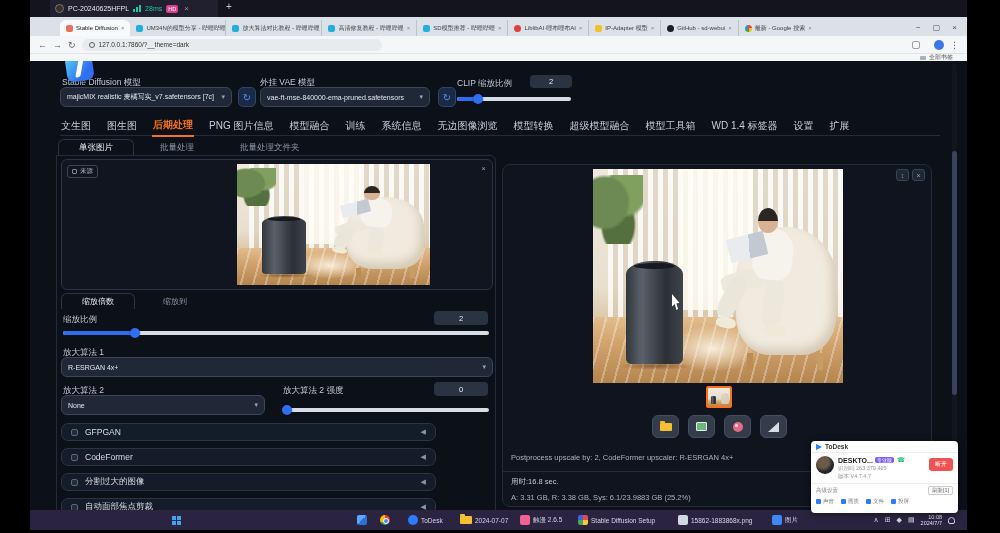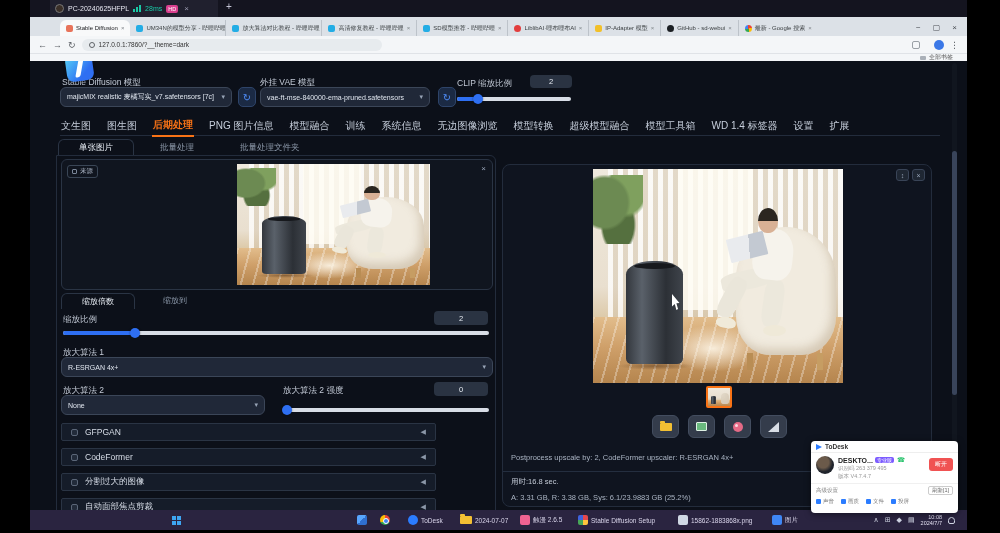--- a/index.html
+++ b/index.html
@@ -51,21 +51,21 @@
 .mtab{font-size:10px;color:#c6cedb;padding:3px 1px;white-space:nowrap}
 .mtab.active{color:#f97316;font-weight:bold;border-bottom:2px solid #f97316}
 .stabs{position:absolute;left:28px;top:79px;display:flex;gap:6px;align-items:flex-end;height:16px}
 .stab{font-size:8.5px;color:#8b97a8;padding:2px 20px}
 .stab.active{color:#eaeff6;border:1px solid #2a3444;border-bottom:none;border-radius:6px 6px 0 0;background:#0c1019}
 .leftwrap{position:absolute;left:26px;top:94px;width:440px;height:368px;border:1px solid #232c3c;border-radius:0 6px 6px 6px}
 .srcbox{position:absolute;left:4px;top:3px;width:432px;height:131px;border:1px solid #2a3444;border-radius:6px;background:#10151f}
 .srcbadge{position:absolute;left:5px;top:5px;border:1px solid #3a4656;border-radius:3px;color:#aab4c4;font-size:6.5px;padding:1px 4px;display:flex;gap:3px;align-items:center}
 .srcbadge i{width:5px;height:5px;border:1px solid #7a8698;border-radius:1px}
 .xsmall{position:absolute;right:6px;top:4px;color:#9aa7ba;font-size:8px}
-.acc{background:#151c29;border:1px solid #2a3444;border-radius:2px;display:flex;align-items:center;gap:7px;padding:0 9px;position:absolute;width:375px;height:18px}
+.acc{background:#151c29;border:1px solid #2a3444;border-radius:7px;display:flex;align-items:center;gap:7px;padding:0 9px;position:absolute;width:375px;height:18px}
 .chk{width:7px;height:7px;border:1px solid #5b6678;background:#222b3a;border-radius:2px;flex:0 0 auto}
 .acc-label{font-size:8.5px;color:#d7dde7;flex:1}
 .acc-arrow{color:#8b97a8;font-size:7px}
 .genbtn{position:absolute;left:472px;top:77px;width:430px;height:21px;border-radius:8px;background:linear-gradient(180deg,#ff8f33,#f26207);display:flex;align-items:center;justify-content:center;font-size:10px;font-weight:bold;color:#7e2a07}
 .rpanel{position:absolute;left:472px;top:103px;width:430px;height:343px;background:#0f141f;border:1px solid #232c3c;border-radius:8px}
 .gbtn{position:absolute;width:13px;height:12px;background:#1f2733;border:1px solid #394457;border-radius:3px;color:#9aa7ba;font-size:7px;display:flex;align-items:center;justify-content:center}
 .thumb{position:absolute;left:203px;top:221px;width:26px;height:22px;border:2px solid #f97316;border-radius:2px;overflow:hidden}
 .ibtn{position:absolute;top:250px;width:27px;height:23px;background:#343c4b;border:1px solid #434d5f;border-radius:6px;display:flex;align-items:center;justify-content:center}
 .i-folder{width:12px;height:8px;background:#f3c033;border-radius:1px;position:relative}
 .i-folder::before{content:"";position:absolute;top:-2px;left:0;width:5px;height:2px;background:#f3c033;border-radius:1px 1px 0 0}
@@ -305,21 +305,21 @@
             <div class="sc sc-torso"></div>
             <div class="sc sc-head"></div>
             <div class="sc sc-mag"></div>
             <div class="sc sc-shadow"></div>
             <div class="sc sc-pur">
                 <div class="sc-purtop"></div>
               </div>
           </div>
         </div>
 
-        <div class="abs" style="left:4px;top:137px;display:flex;gap:8px;align-items:flex-start">
+        <div class="abs" style="left:4px;top:137px;display:flex;gap:8px;align-items:center">
           <span class="stab active" style="font-size:8px">缩放倍数</span>
           <span class="stab" style="font-size:8px">缩放到</span>
         </div>
 
         <div class="abs lbl" style="left:6px;top:158px">缩放比例</div>
         <div class="abs pill" style="left:377px;top:155px;width:54px;height:14px">2</div>
         <div class="abs slider" style="left:6px;top:175px;width:426px">
           <span class="sl-fill" style="width:17%"></span>
           <span class="sl-knob" style="left:17%"></span>
         </div>

